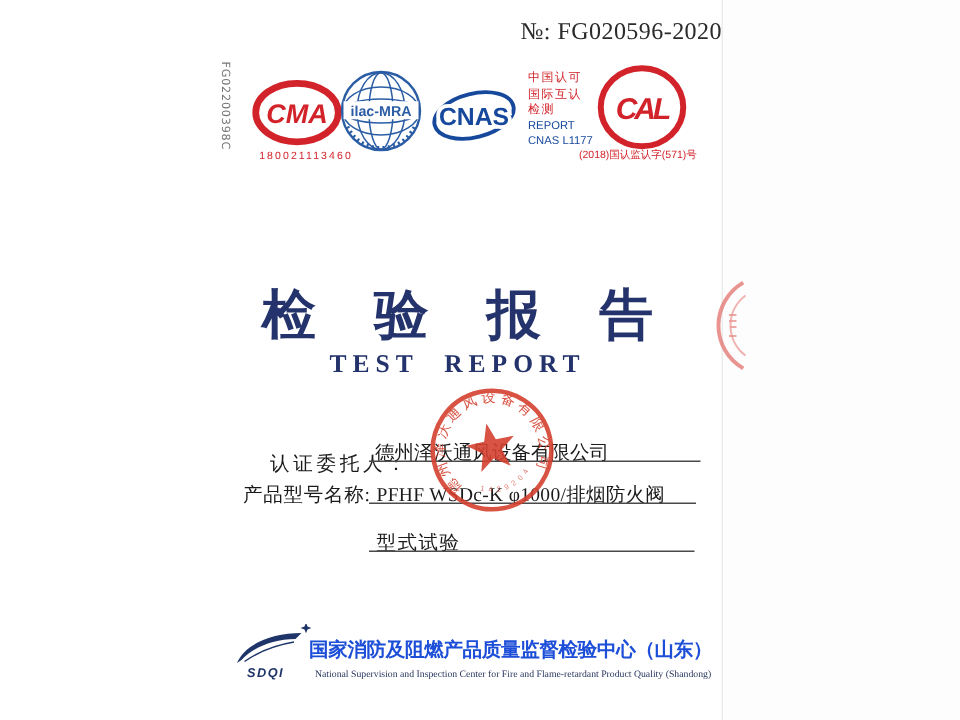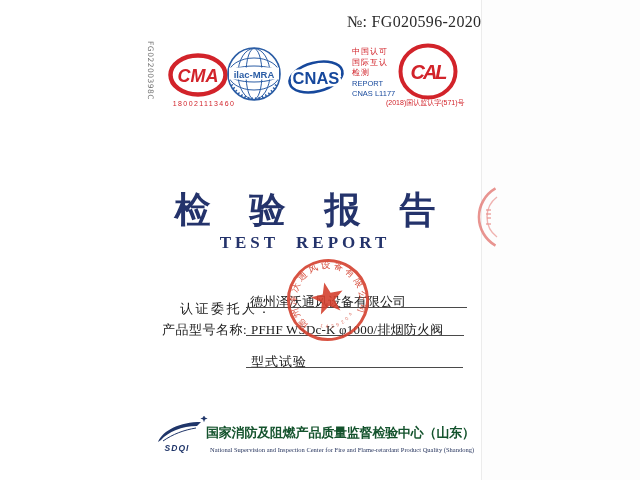--- a/index.html
+++ b/index.html
@@ -37,21 +37,21 @@
   .value-3{left:251px;top:353px;letter-spacing:1px;text-align:center;}
   .underline{position:absolute;height:1px;background:#4a4a4a;}
   .u-1{left:246px;top:307px;width:221px;}
   .u-2{left:246px;top:335px;width:218px;}
   .u-3{left:246px;top:367px;width:217px;}
 
   .stamp{position:absolute;left:268px;top:240px;width:124px;height:125px;}
   .edge-seal{position:absolute;left:470px;top:180px;width:34px;height:78px;}
 
   .footer-logo{position:absolute;left:156px;top:416px;width:52px;height:38px;}
-  .footer-zh{position:absolute;left:206px;top:424px;font-size:13px;font-weight:bold;color:#14532d;
+  .footer-zh{position:absolute;left:206px;top:424px;font-size:13px;font-weight:bold;color:#1d4ed8;
     font-family:"Liberation Sans","DejaVu Sans",sans-serif;letter-spacing:-.2px;white-space:nowrap;}
   .footer-en{position:absolute;left:210px;top:446px;font-size:6.5px;color:#27355e;white-space:nowrap;}
 
   svg text{font-family:"Liberation Sans","DejaVu Sans",sans-serif;}
 </style>
 </head>
 <body>
 
 <div class="page">
 

